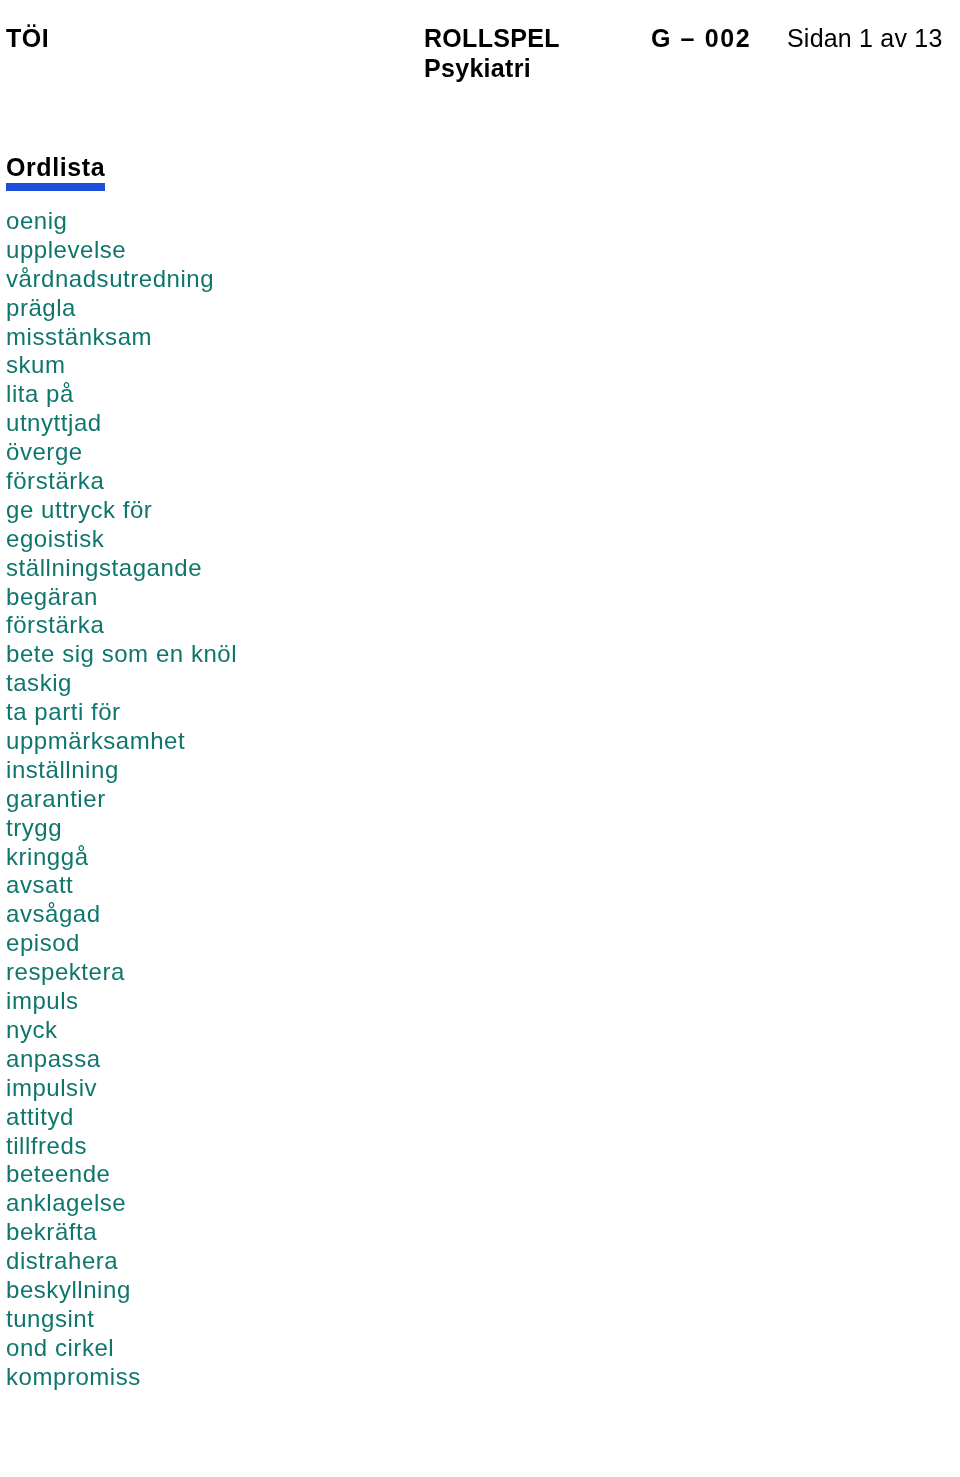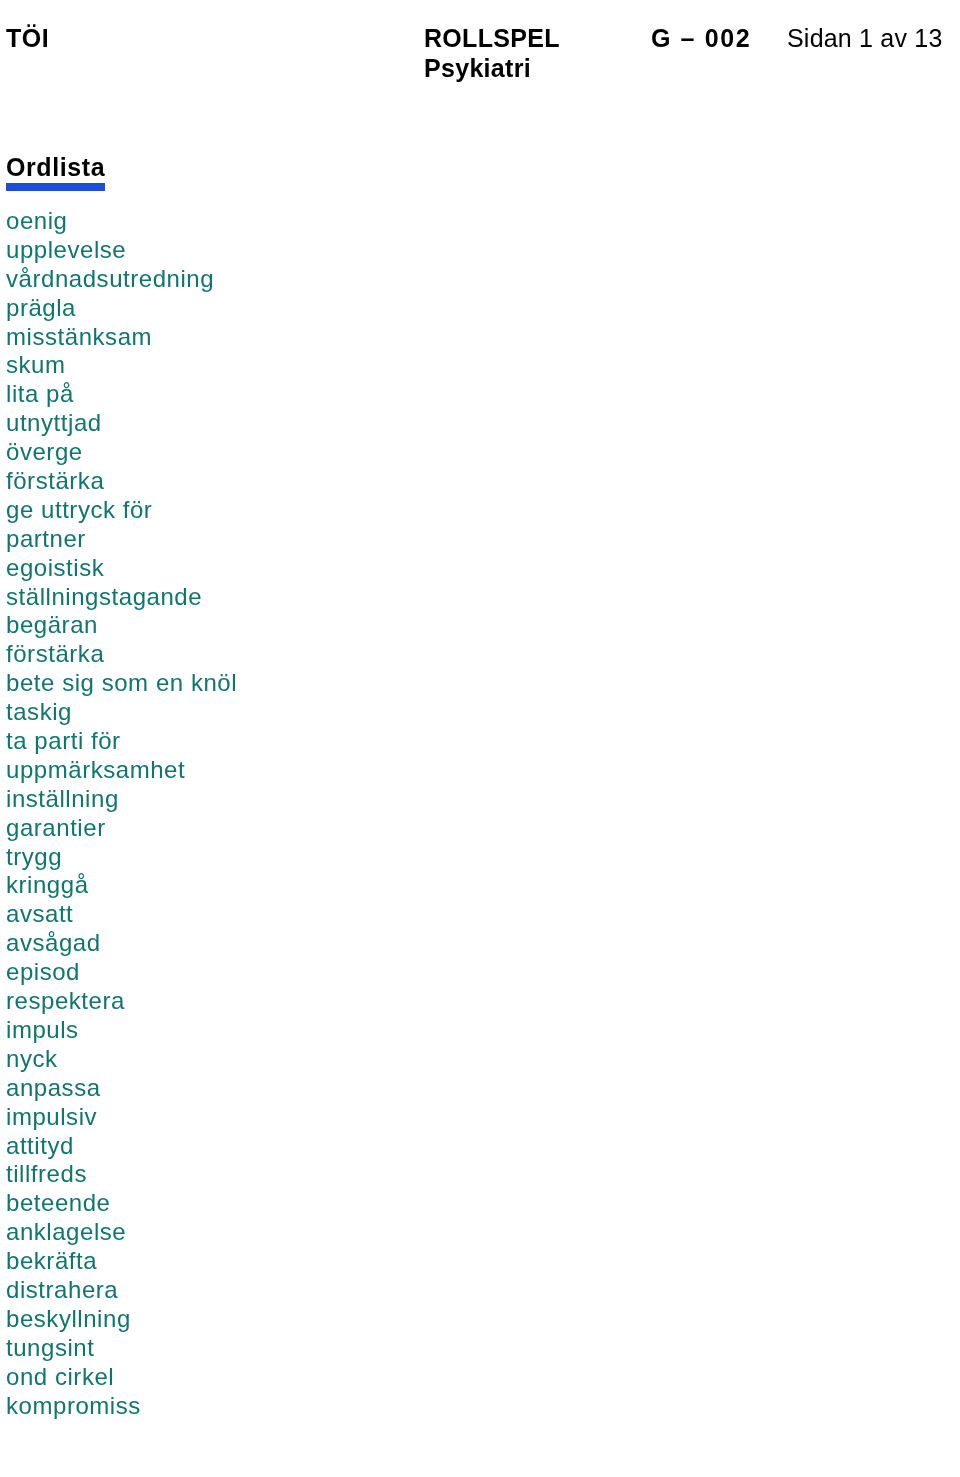--- a/index.html
+++ b/index.html
@@ -151,21 +151,20 @@
       <li class="glossary-item">upplevelse</li>
       <li class="glossary-item">vårdnadsutredning</li>
       <li class="glossary-item">prägla</li>
       <li class="glossary-item">misstänksam</li>
       <li class="glossary-item">skum</li>
       <li class="glossary-item">lita på</li>
       <li class="glossary-item">utnyttjad</li>
       <li class="glossary-item">överge</li>
       <li class="glossary-item">förstärka</li>
       <li class="glossary-item">ge uttryck för</li>
-      <li class="glossary-item">partner</li>
       <li class="glossary-item">egoistisk</li>
       <li class="glossary-item">ställningstagande</li>
       <li class="glossary-item">begäran</li>
       <li class="glossary-item">förstärka</li>
       <li class="glossary-item">bete sig som en knöl</li>
       <li class="glossary-item">taskig</li>
       <li class="glossary-item">ta parti för</li>
       <li class="glossary-item">uppmärksamhet</li>
       <li class="glossary-item">inställning</li>
       <li class="glossary-item">garantier</li>

